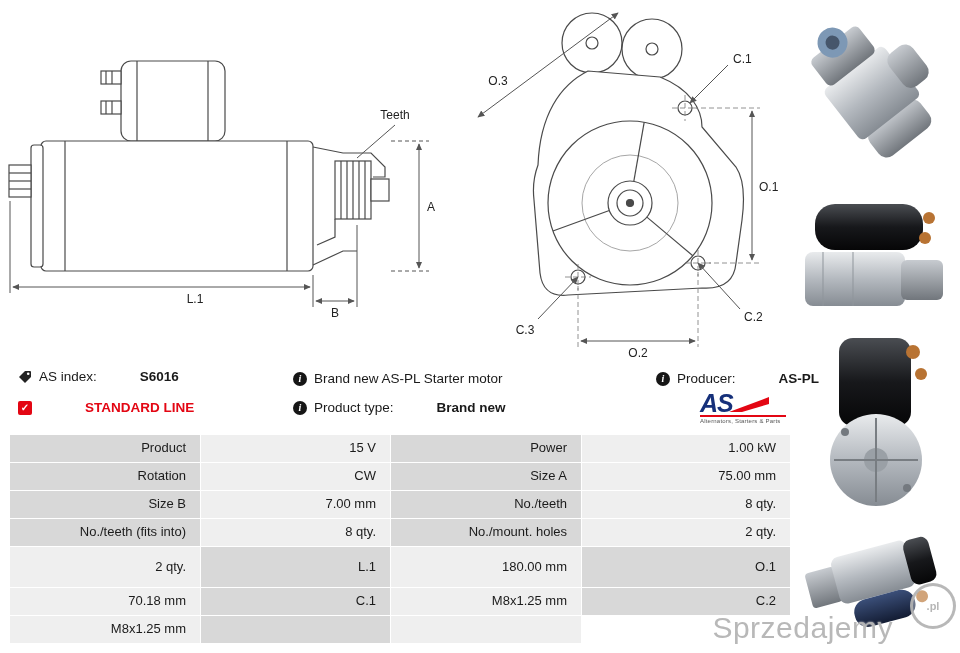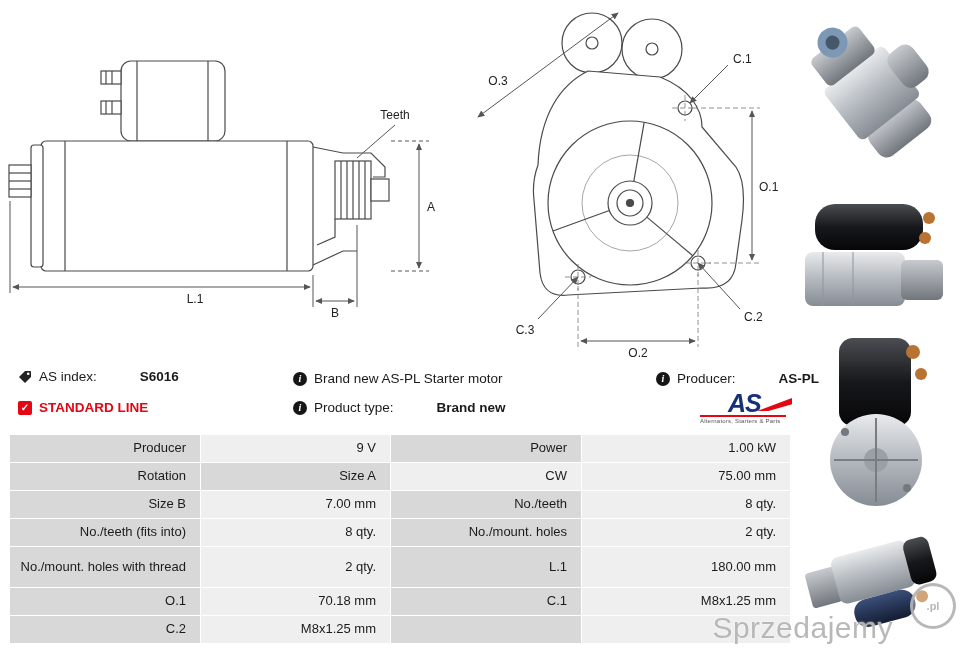--- a/index.html
+++ b/index.html
@@ -12,33 +12,33 @@
   .dim-text{font-family:"Liberation Sans",sans-serif;}
 
   
   .photo{position:absolute;left:793px;width:165px;background:#fff;}
   .photo svg{display:block;width:100%;height:100%;}
 
   
   .info{position:absolute;left:0;top:368px;width:792px;height:66px;}
   .info-line{position:absolute;display:flex;align-items:center;gap:7px;font-size:13.5px;white-space:nowrap;}
   .info-line b{font-weight:bold;margin-left:36px;}
-  .red{color:#e30613;font-weight:bold;}
+  .red{color:#e30613;font-weight:bold;margin-left:46px;}
   .info-icon{width:14px;height:14px;background:#161616;color:#fff;border-radius:50%;
              display:inline-flex;align-items:center;justify-content:center;flex:0 0 14px;
              font-family:"Liberation Serif",serif;font-style:italic;font-weight:bold;font-size:10px;}
   .check-icon{width:14px;height:14px;background:#e30613;color:#fff;border-radius:2px;
               display:inline-flex;align-items:center;justify-content:center;flex:0 0 14px;
               font-size:10px;font-weight:bold;}
   .tag-icon{width:14px;height:14px;flex:0 0 14px;}
 
   
   .aspl-logo{position:absolute;left:700px;top:22px;width:92px;}
   .logo-row{display:flex;align-items:flex-end;height:24px;}
-  .logo-as{font-style:italic;font-weight:bold;font-size:25px;line-height:22px;color:#16307a;letter-spacing:-1px;margin-left:28px;}
+  .logo-as{font-style:italic;font-weight:bold;font-size:25px;line-height:22px;color:#16307a;letter-spacing:-1px;}
   .logo-arrow{width:40px;height:15px;margin-left:-4px;margin-bottom:2px;}
   .logo-underline{width:86px;height:2px;background:#e30613;margin-top:1px;}
   .logo-tagline{font-size:6px;color:#555;margin-top:1px;letter-spacing:.2px;}
 
   
   .spec-table{position:absolute;left:10px;top:435px;width:780px;display:grid;
               grid-template-columns:190px 189px 190px 208px;
               grid-template-rows:27px 27px 27px 27px 40px 27px 27px;
               gap:1px;background:#fff;}
   .cell{display:flex;align-items:center;justify-content:flex-end;text-align:right;
@@ -263,41 +263,40 @@
         <svg class="logo-arrow" viewBox="0 0 40 15">
           <path d="M0,15 L40,0 L40,7 L13,15 Z" fill="#e30613"></path>
         </svg>
       </div>
       <div class="logo-underline"></div>
       <div class="logo-tagline">Alternators, Starters &amp; Parts</div>
     </div>
   </div>
 
   <div class="spec-table">
-    <div class="cell lab">Producer</div>
-    <div class="cell val">9 V</div>
+    <div class="cell lab">Product</div>
+    <div class="cell val">15 V</div>
     <div class="cell lab">Power</div>
     <div class="cell val">1.00 kW</div>
 
     <div class="cell lab">Rotation</div>
+    <div class="cell val">CW</div>
     <div class="cell lab">Size A</div>
-    <div class="cell val">CW</div>
     <div class="cell val">75.00 mm</div>
 
     <div class="cell lab">Size B</div>
     <div class="cell val">7.00 mm</div>
     <div class="cell lab">No./teeth</div>
     <div class="cell val">8 qty.</div>
 
     <div class="cell lab">No./teeth (fits into)</div>
     <div class="cell val">8 qty.</div>
     <div class="cell lab">No./mount. holes</div>
     <div class="cell val">2 qty.</div>
 
-    <div class="cell lab">No./mount. holes with thread</div>
     <div class="cell val">2 qty.</div>
     <div class="cell lab">L.1</div>
     <div class="cell val">180.00 mm</div>
 
     <div class="cell lab">O.1</div>
     <div class="cell val">70.18 mm</div>
     <div class="cell lab">C.1</div>
     <div class="cell val">M8x1.25 mm</div>
 
     <div class="cell lab">C.2</div>

